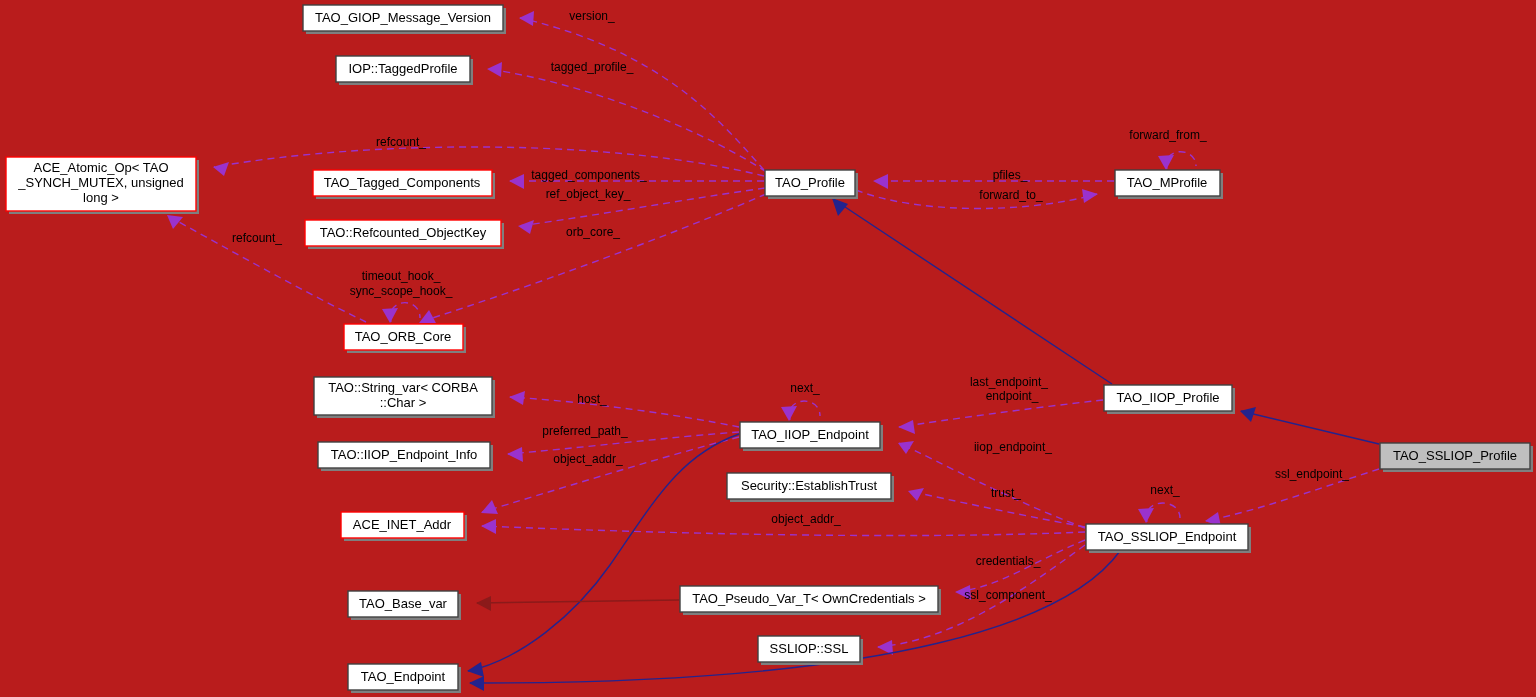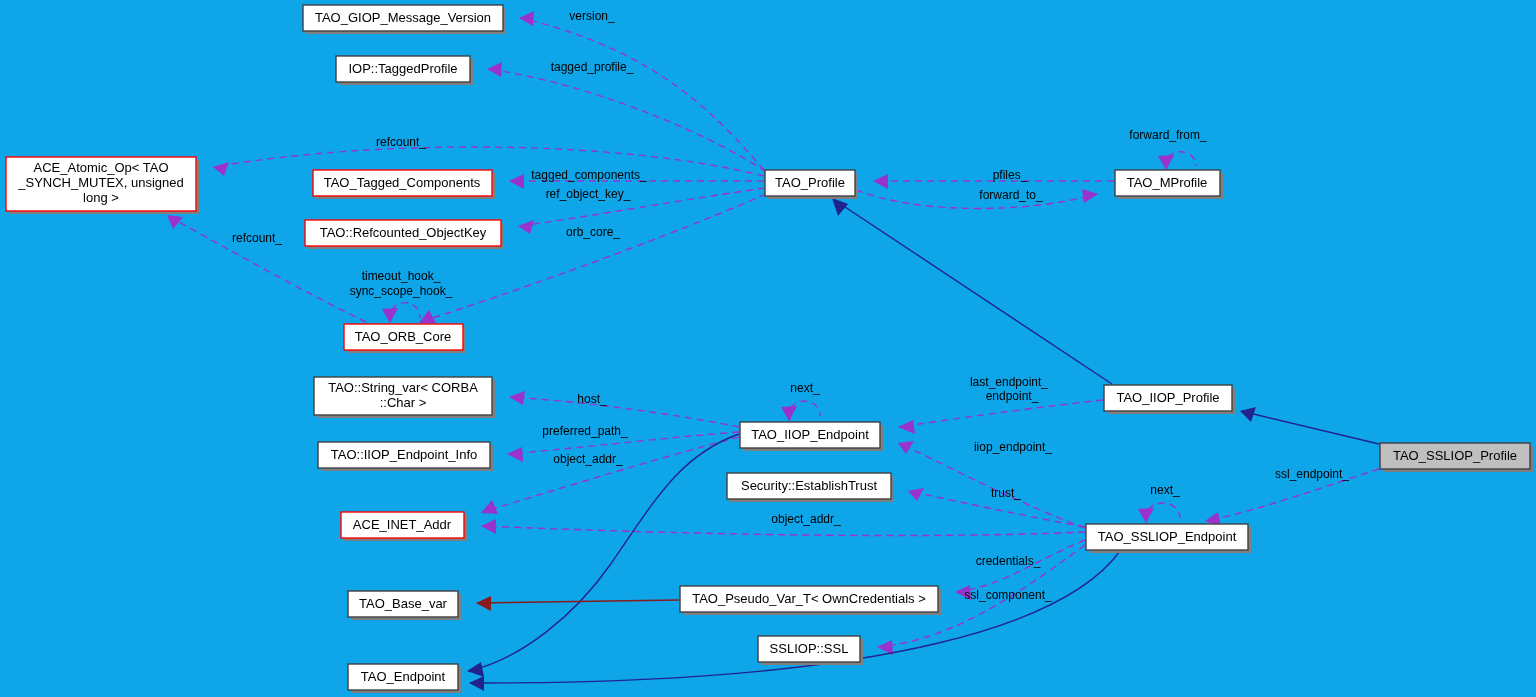--- a/index.html
+++ b/index.html
@@ -4,21 +4,21 @@
 <style>
   html, body {
     margin: 0;
     padding: 0;
     background: #ffffff;
   }
   #diagram-root {
     position: relative;
     width: 1536px;
     height: 697px;
-    background: #0ea5e9;
+    background: #b91c1c;
     font-family: "Liberation Sans", sans-serif;
     overflow: hidden;
   }
   svg#graph {
     position: absolute;
     left: 0;
     top: 0;
     width: 1536px;
     height: 697px;
   }

